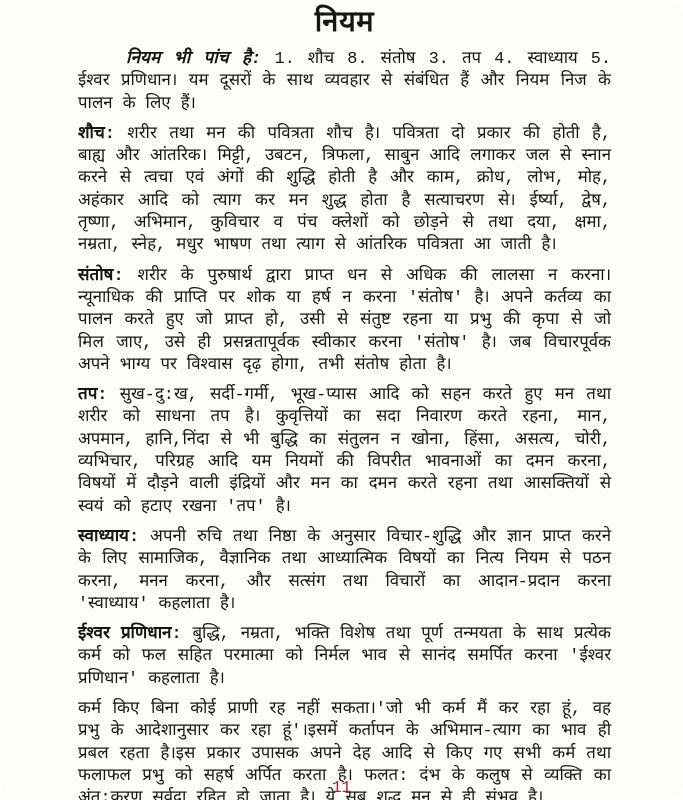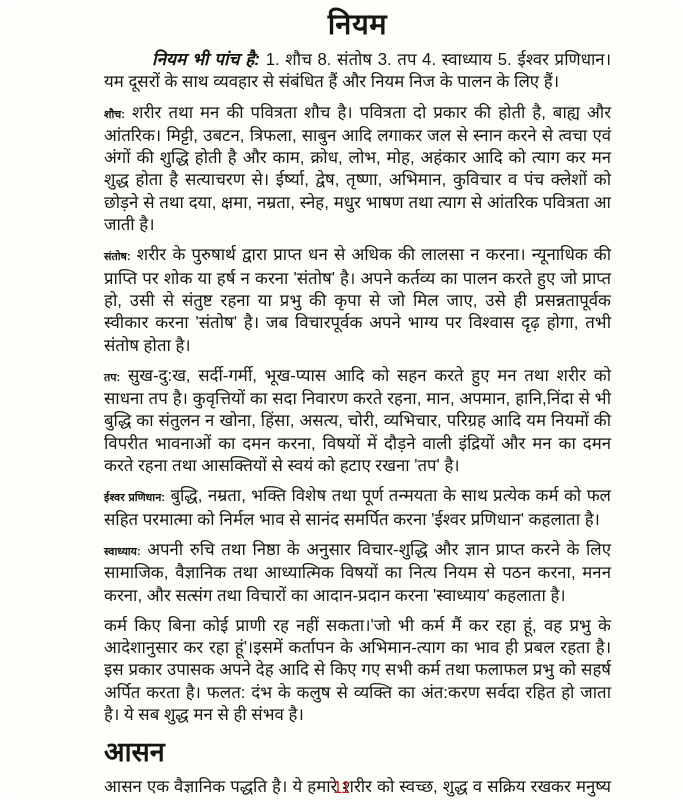--- a/index.html
+++ b/index.html
@@ -7,23 +7,23 @@
     padding: 0;
     background: #ffffff;
   }
   .page {
     position: relative;
     width: 683px;
     height: 800px;
     box-sizing: border-box;
     background: #fdfdfa;
     color: #171513;
-    padding: 6px 72px 0 104px;
+    padding: 6px 72px 0 78px;
     overflow: hidden;
-    font-family: Liberation Sans, sans-serif;
+    font-family: Liberation Mono, monospace;
     border-radius: 17px;
   }
   h1.page-title {
     margin: 0 0 6px 0;
     text-align: center;
     font-size: 29px;
     line-height: 36px;
     font-weight: 700;
     letter-spacing: 0.5px;
   }
@@ -41,21 +41,21 @@
     text-align: justify;
   }
   p.intro-para {
     margin: 0 0 8px 0;
     font-size: 16.8px;
     line-height: 22.3px;
     text-align: justify;
   }
   .lead-term {
     font-weight: 700;
-    font-size: 11px;
+    font-size: 17px;
   }
   .lead-italic {
     font-weight: 700;
     font-style: italic;
     font-size: 17.2px;
     margin-left: 48px;
   }
   .page-number {
     position: absolute;
     bottom: 2px;
@@ -75,23 +75,23 @@
   <h1 class="page-title">नियम</h1>
 
   <p class="intro-para"><span class="lead-italic">नियम भी पांच है:</span><span> 1. शौच  8. संतोष  3. तप  4. स्वाध्याय  5. ईश्वर प्रणिधान। यम दूसरों के साथ व्यवहार से संबंधित हैं और नियम निज के पालन के लिए हैं।</span></p>
 
   <p class="body-para"><span class="lead-term">शौच:</span><span> शरीर तथा मन की पवित्रता शौच है। पवित्रता दो प्रकार की होती है, बाह्य और आंतरिक। मिट्टी, उबटन, त्रिफला, साबुन आदि लगाकर जल से स्नान करने से त्वचा एवं अंगों की शुद्धि होती है और काम, क्रोध, लोभ, मोह, अहंकार आदि को त्याग कर मन शुद्ध होता है सत्याचरण से। ईर्ष्या, द्वेष, तृष्णा, अभिमान, कुविचार व पंच क्लेशों को छोड़ने से तथा दया, क्षमा, नम्रता, स्नेह, मधुर भाषण तथा त्याग से आंतरिक पवित्रता आ जाती है।</span></p>
 
   <p class="body-para"><span class="lead-term">संतोष:</span><span> शरीर के पुरुषार्थ द्वारा प्राप्त धन से अधिक की लालसा न करना। न्यूनाधिक की प्राप्ति पर शोक या हर्ष न करना 'संतोष' है। अपने कर्तव्य का पालन करते हुए जो प्राप्त हो, उसी से संतुष्ट रहना या प्रभु की कृपा से जो मिल जाए, उसे ही प्रसन्नतापूर्वक स्वीकार करना 'संतोष' है। जब विचारपूर्वक अपने भाग्य पर विश्वास दृढ़ होगा, तभी संतोष होता है।</span></p>
 
   <p class="body-para"><span class="lead-term">तप:</span><span> सुख-दु:ख, सर्दी-गर्मी, भूख-प्यास आदि को सहन करते हुए मन तथा शरीर को साधना तप है। कुवृत्तियों का सदा निवारण करते रहना, मान, अपमान, हानि,निंदा से भी बुद्धि का संतुलन न खोना, हिंसा, असत्य, चोरी, व्यभिचार, परिग्रह आदि यम नियमों की विपरीत भावनाओं का दमन करना, विषयों में दौड़ने वाली इंद्रियों और मन का दमन करते रहना तथा आसक्तियों से स्वयं को हटाए रखना 'तप' है।</span></p>
 
+  <p class="body-para"><span class="lead-term">स्वाध्याय:</span><span> अपनी रुचि तथा निष्ठा के अनुसार विचार-शुद्धि और ज्ञान प्राप्त करने के लिए सामाजिक, वैज्ञानिक तथा आध्यात्मिक विषयों का नित्य नियम से पठन करना, मनन करना, और सत्संग तथा विचारों का आदान-प्रदान करना 'स्वाध्याय' कहलाता है।</span></p>
+
   <p class="body-para"><span class="lead-term">ईश्वर प्रणिधान:</span><span> बुद्धि, नम्रता, भक्ति विशेष तथा पूर्ण तन्मयता के साथ प्रत्येक कर्म को फल सहित परमात्मा को निर्मल भाव से सानंद समर्पित करना 'ईश्वर प्रणिधान' कहलाता है।</span></p>
-
-  <p class="body-para"><span class="lead-term">स्वाध्याय:</span><span> अपनी रुचि तथा निष्ठा के अनुसार विचार-शुद्धि और ज्ञान प्राप्त करने के लिए सामाजिक, वैज्ञानिक तथा आध्यात्मिक विषयों का नित्य नियम से पठन करना, मनन करना, और सत्संग तथा विचारों का आदान-प्रदान करना 'स्वाध्याय' कहलाता है।</span></p>
 
   <p class="body-para">कर्म किए बिना कोई प्राणी रह नहीं सकता।'जो भी कर्म मैं कर रहा हूं, वह प्रभु के आदेशानुसार कर रहा हूं'।इसमें कर्तापन के अभिमान-त्याग का भाव ही प्रबल रहता है।इस प्रकार उपासक अपने देह आदि से किए गए सभी कर्म तथा फलाफल प्रभु को सहर्ष अर्पित करता है। फलत: दंभ के कलुष से व्यक्ति का अंत:करण सर्वदा रहित हो जाता है। ये सब शुद्ध मन से ही संभव है।</p>
 
   <h2 class="section-title">आसन</h2>
 
   <p class="body-para">आसन एक वैज्ञानिक पद्धति है। ये हमारे शरीर को स्वच्छ, शुद्ध व सक्रिय रखकर मनुष्य को शारीरिक व मानसिक रूप से सदा स्वस्थ रख सकते हैं। इनका लाभ प्रतिदिन अभ्यास करने से ही मिल सकता है। केवल आसन ही एक ऐसा व्यायाम है, जो हमारे अंदर के शरीर पर प्रभाव डाल सकता है।शरीर और मन का स्वस्थ रहना हमारे शरीर के आंतरिक अंगों के ठीक</p>
 
   <div class="page-number">11</div>
 
 </div>

